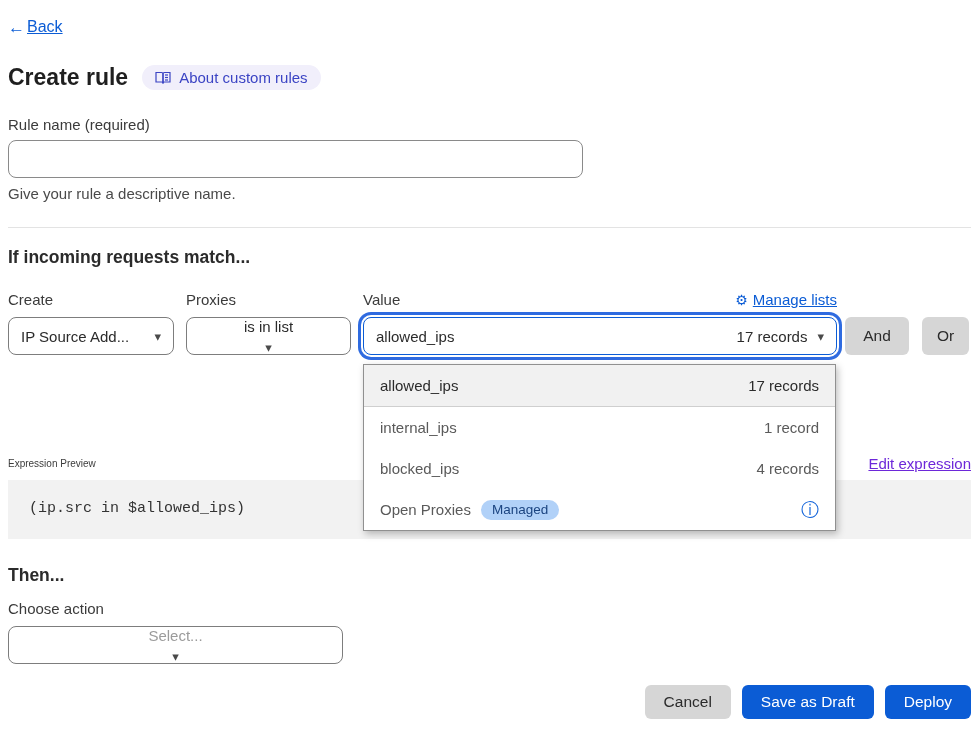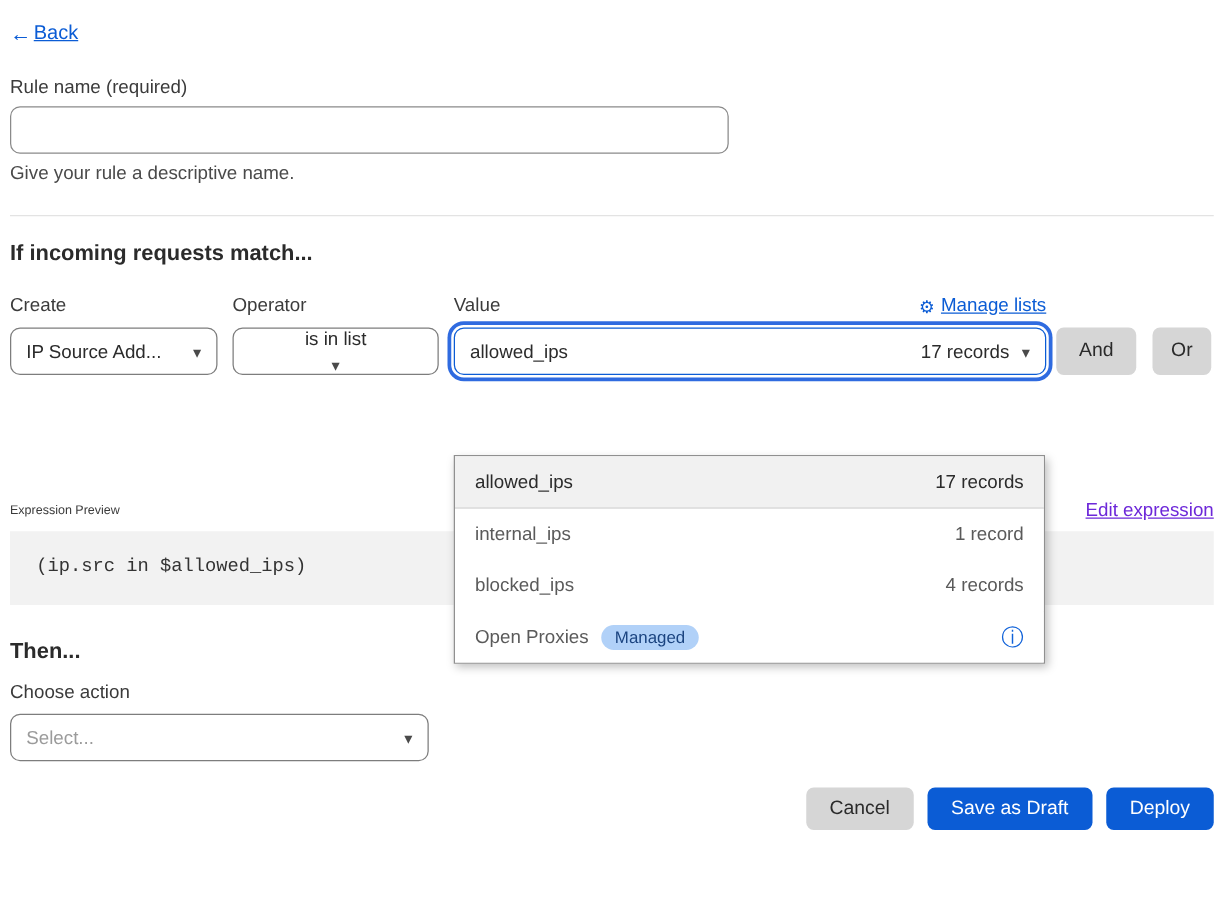--- a/index.html
+++ b/index.html
@@ -103,52 +103,67 @@
   .edit-expression { color: #6d28d9; font-size: 15px; text-decoration: underline; cursor: pointer; }
   .expr-box {
     margin-top: 8px; background: #f2f2f2; height: 59px;
     padding: 20px 0 0 21px;
     font-family: "Liberation Mono", monospace; font-size: 15px; color: #333;
   }
 
   
   .then-heading { margin-top: 26px; }
   .action-label { margin-top: 14px; }
-  .select-action { width: 335px; margin-top: 9px; }
+  .select-action { width: 335px; margin-top: 9px; flex-direction: column; }
   .placeholder-text { color: #9b9b9b; }
 
   
   .footer-row { margin-top: 21px; display: flex; justify-content: flex-end; align-items: center; gap: 11px; }
   .btn { height: 34px; border-radius: 6px; font-size: 15.5px; border: none; cursor: pointer;
          font-family: "Liberation Sans", sans-serif; padding: 0 19px; }
   .btn-cancel { background: #d6d6d6; color: #2b2b2b; }
   .btn-primary { background: #0b5cd5; color: #fff; }
 </style>
 </head>
 <body>
 
 <div class="page">
 
   <div class="back-row">
     <span class="back-arrow">←</span>
     <span class="back-link">Back</span>
   </div>
 
+  <div class="title-row">
+    <div class="page-title">Create rule</div>
+    <div class="about-pill">
+      <span>
+        <svg width="16" height="14" viewBox="0 0 16 14" fill="none" stroke="#3b44c4" stroke-width="1.2">
+          <path d="M1 1.5h5.5c.8 0 1.5.7 1.5 1.5v9.5c0-.8-.7-1.5-1.5-1.5H1z"></path>
+          <path d="M15 1.5H9.5C8.7 1.5 8 2.2 8 3v9.5c0-.8.7-1.5 1.5-1.5H15z"></path>
+          <line x1="10" y1="4" x2="13" y2="4"></line>
+          <line x1="10" y1="6.5" x2="13" y2="6.5"></line>
+          <line x1="10" y1="9" x2="13" y2="9"></line>
+        </svg>
+      </span>
+      <span>About custom rules</span>
+    </div>
+  </div>
 
   <div class="field-label rule-name-label">Rule name (required)</div>
   <input class="rule-name-input" type="text" value="" style="">
   <div class="help-text">Give your rule a descriptive name.</div>
 
   <div class="divider"></div>
 
   <div class="section-heading">If incoming requests match...</div>
 
   <div class="labels-row">
     <div class="field-label lbl-field">Create</div>
-    <div class="field-label lbl-operator">Operator</div>
+    <div class="field-label lbl-operator">Proxies</div>
     <div class="lbl-value">
       <span class="field-label">Value</span>
       <span class="manage-lists">
         <span class="gear-icon">⚙</span>
         <span class="manage-lists-label">Manage lists</span>
       </span>
     </div>
   </div>
 
   <div class="selects-row">

